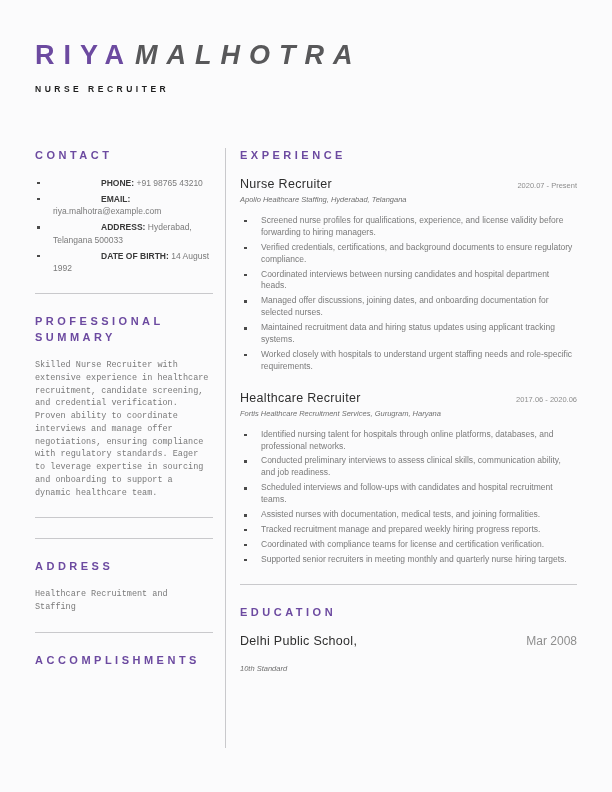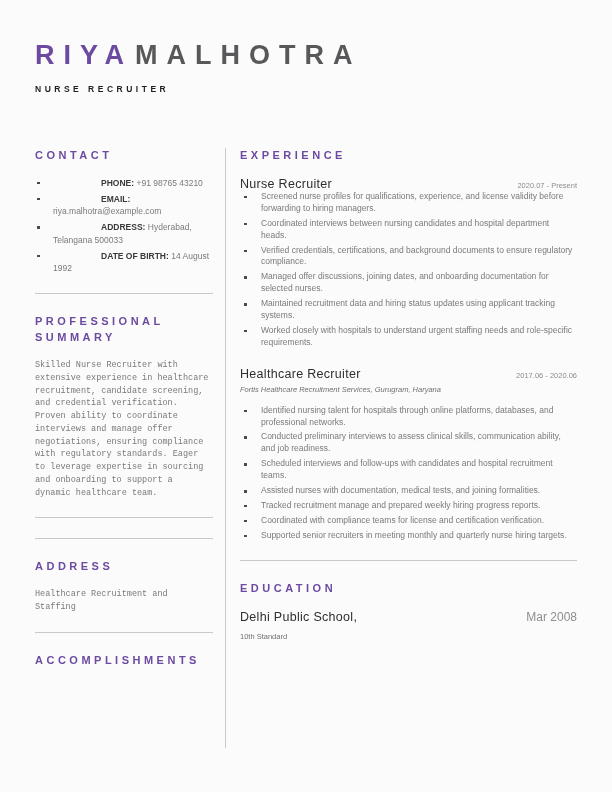--- a/index.html
+++ b/index.html
@@ -15,21 +15,21 @@
   body{
     background:#fbfbfc;
     font-family:"Liberation Sans","DejaVu Sans",sans-serif;
     -webkit-font-smoothing:antialiased;
   }
   .page{width:612px;height:792px;padding:40px 35px 0 35px;}
 
   
   .name{font-size:27px;font-weight:700;letter-spacing:9px;line-height:1.15;white-space:nowrap;}
   .name .first{color:var(--accent);margin-right:2px;}
-  .name .last{color:var(--name-last);}
+  .name .last{color:var(--name-last);font-style:italic;}
   .subtitle{margin-top:13px;font-size:8.5px;font-weight:600;letter-spacing:3.5px;color:#1f1f1f;}
 
   
   .main{display:flex;margin-top:54px;height:622px;overflow:hidden;align-items:stretch;}
   .col-left{width:178px;flex:0 0 178px;}
   .v-divider{width:1px;background:var(--divider);margin:0 14px 22px 12px;}
   .col-right{flex:1;min-width:0;}
 
   .sec-heading{
     color:var(--accent);font-size:11px;font-weight:700;letter-spacing:3.5px;
@@ -59,21 +59,21 @@
   .bullets li{
     position:relative;padding-left:21px;margin-bottom:3px;
     font-size:8.5px;line-height:1.4;color:var(--body-gray);
   }
   .bullets li::before{
     content:"";position:absolute;left:4px;top:5px;width:2.5px;height:2.5px;background:#4a4a4a;
   }
   .edu-header{display:flex;justify-content:space-between;align-items:flex-start;}
   .edu-school{font-size:12.5px;color:#2e2e2e;letter-spacing:0.3px;}
   .edu-dates{font-size:12px;color:var(--date-gray);white-space:nowrap;}
-  .edu-degree{font-size:7.5px;color:#6f6f6f;margin-top:8px;}
+  .edu-degree{font-style:italic;font-size:7.5px;color:#6f6f6f;margin-top:16px;}
 </style>
 </head>
 <body>
 
 <div class="page">
 
   <div>
     <div class="name">
       <span class="first">RIYA</span><span class="last">MALHOTRA</span>
     </div>
@@ -139,25 +139,26 @@
       <section>
         <div class="sec-heading">EXPERIENCE</div>
 
         <div>
 
         <div class="job">
               <div class="job-header">
                 <span class="job-title">Nurse Recruiter</span>
                 <span class="job-dates">2020.07 - Present</span>
               </div>
+              <div class="job-company">Apollo Healthcare Staffing, Hyderabad, Telangana</div>
               <ul class="bullets">
 
                 <li>Screened nurse profiles for qualifications, experience, and license validity before forwarding to hiring managers.</li>
+                <li>Verified credentials, certifications, and background documents to ensure regulatory compliance.</li>
                 <li>Coordinated interviews between nursing candidates and hospital department heads.</li>
-                <li>Verified credentials, certifications, and background documents to ensure regulatory compliance.</li>
                 <li>Managed offer discussions, joining dates, and onboarding documentation for selected nurses.</li>
                 <li>Maintained recruitment data and hiring status updates using applicant tracking systems.</li>
                 <li>Worked closely with hospitals to understand urgent staffing needs and role-specific requirements.</li>
               </ul>
             </div>
             <div class="job">
               <div class="job-header">
                 <span class="job-title">Healthcare Recruiter</span>
                 <span class="job-dates">2017.06 - 2020.06</span>
               </div>

